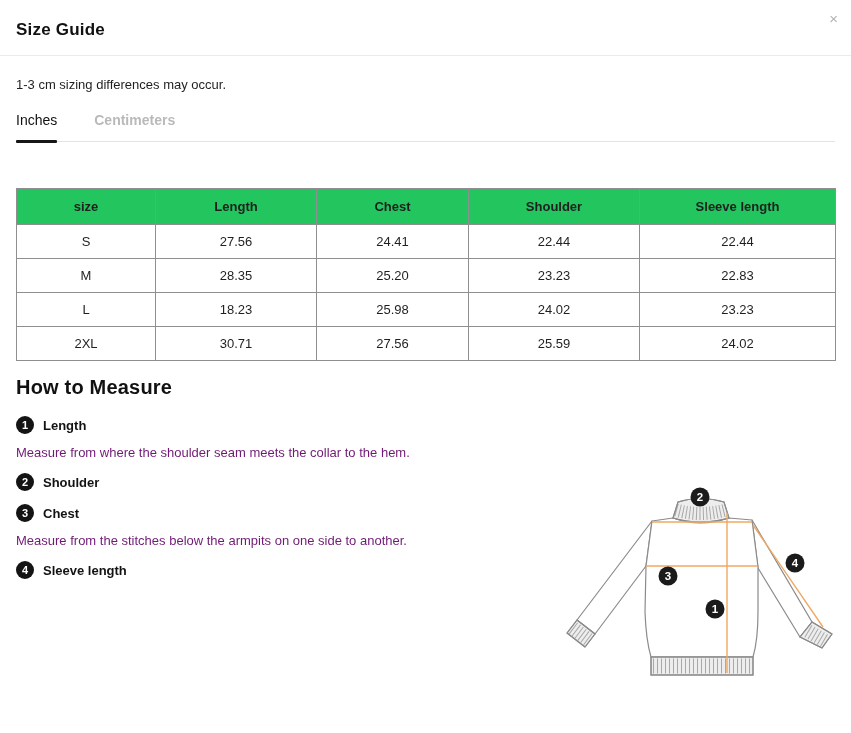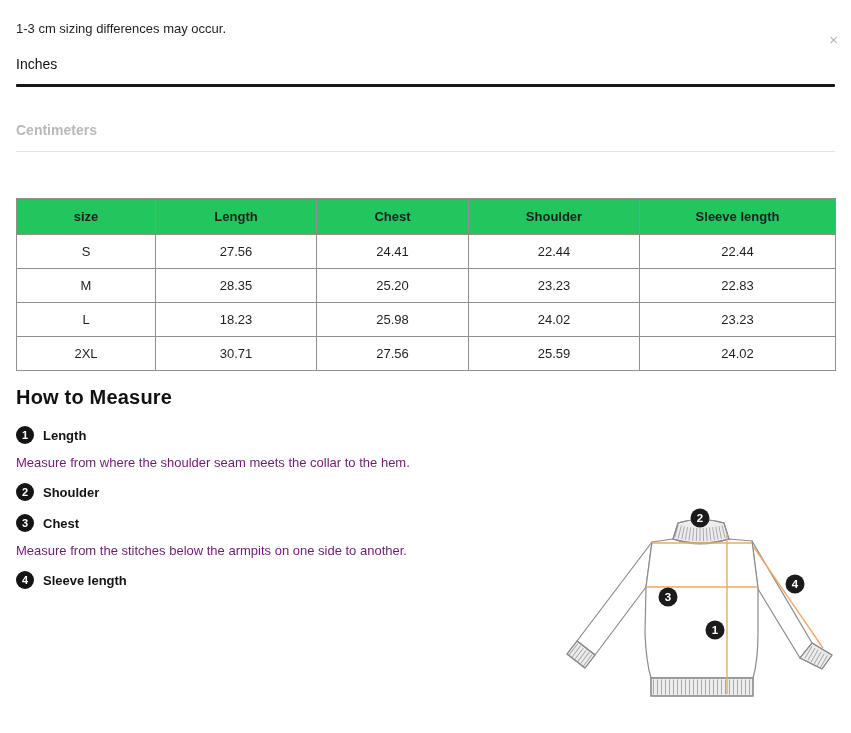--- a/index.html
+++ b/index.html
@@ -20,21 +20,21 @@
     position: absolute; top: 5px; right: 4px;
     background: none; border: none; cursor: pointer;
     font-size: 15px; line-height: 1; color: #b3b3b3; padding: 6px 9px;
     font-family: "Liberation Sans", sans-serif;
   }
 
   
   .note { margin: 21px 16px 0; font-size: 13px; color: #1f1f1f; }
 
   
-  .tabs { margin: 20px 16px 16px; display: flex; gap: 37px; border-bottom: 1px solid #e4e4e4; flex-direction: column; }
+  .tabs { margin: 20px 16px 16px; display: flex; gap: 37px; border-bottom: 1px solid #e4e4e4; }
   .tab {
     position: relative; font-size: 14px; padding-bottom: 13px;
     color: #b9b9b9; cursor: pointer; font-weight: 700;
   }
   .tab.active { color: #111; font-weight: 400; }
   .tab.active::after {
     content: ""; position: absolute; left: 0; right: 0; bottom: -2px;
     height: 3px; background: #161616; border-radius: 1px;
   }
 
@@ -67,20 +67,23 @@
 </style>
 </head>
 <body>
 
 <div id="app">
 
   <button class="close">
     <span>×</span>
   </button>
 
+  <div class="header">
+    <h1>Size Guide</h1>
+  </div>
 
   <p class="note">1-3 cm sizing differences may occur.</p>
 
   <div class="tabs">
     <div class="tab active">Inches</div>
     <div class="tab">Centimeters</div>
   </div>
 
   <table class="size-table">
     <colgroup>

